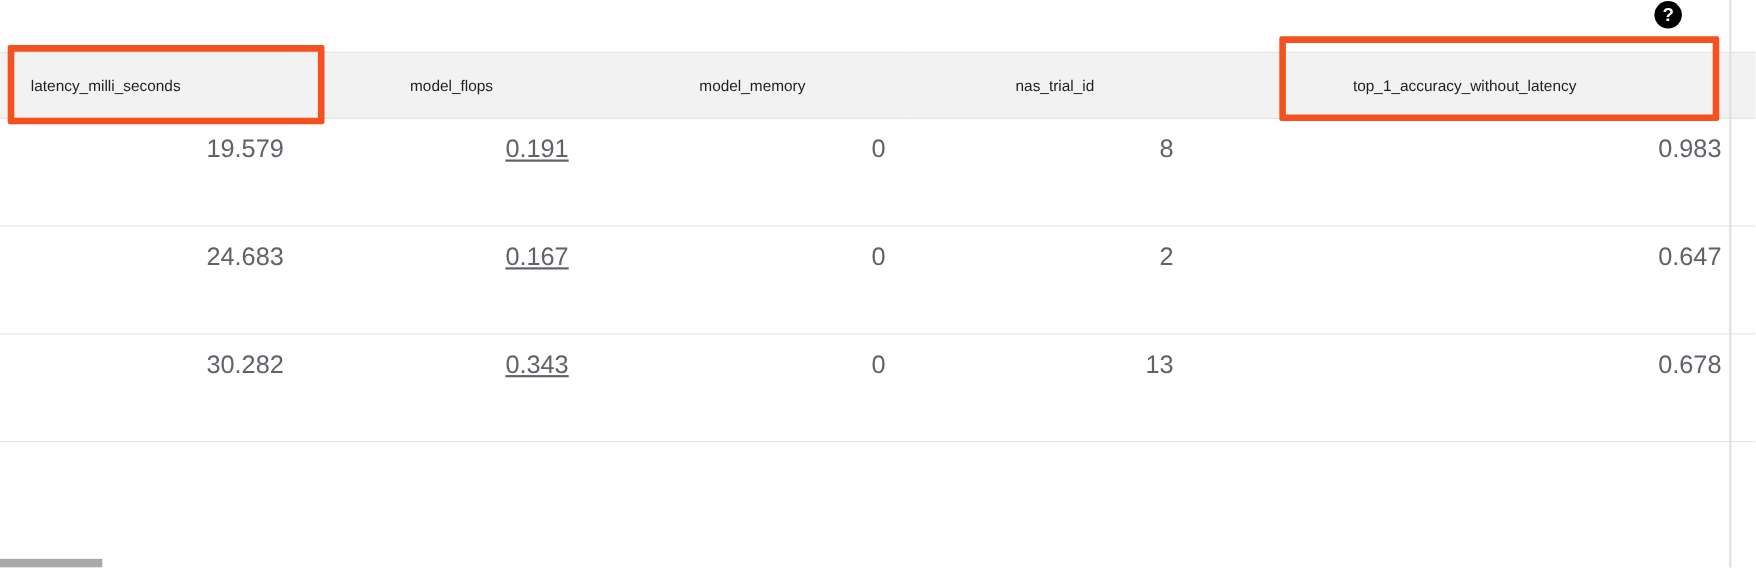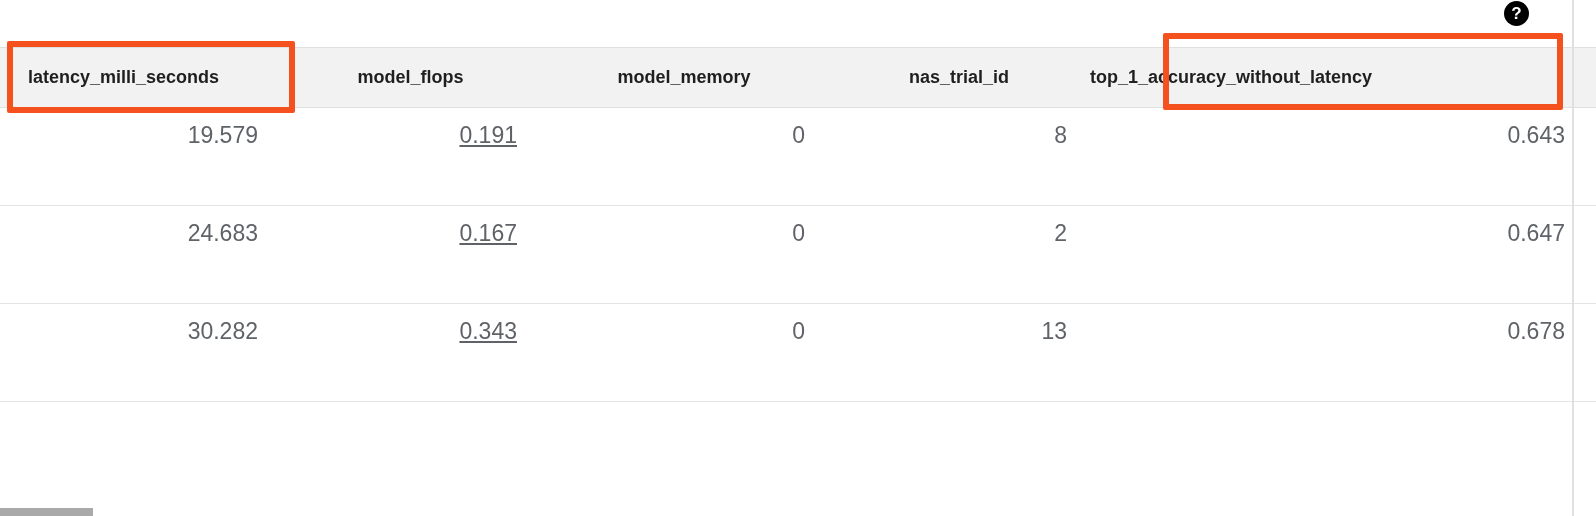--- a/index.html
+++ b/index.html
@@ -27,26 +27,26 @@
   col.c1{width:259px}
   col.c2{width:288px}
   col.c3{width:262px}
   col.c4{width:483px}
   col.c5{width:23px}
   th{
     height:60px;
     background:var(--header-bg);
     border-top:1px solid var(--line);
     border-bottom:1px solid var(--line);
-    font-size:18px;font-weight:700;color:var(--header-text);
+    font-size:14px;font-weight:400;color:var(--header-text);
     text-align:center;vertical-align:middle;
     white-space:nowrap;overflow:visible;margin-top:13px;
   }
   th.c0{text-align:left;padding-left:28px;}
-  th.c4{text-align:left;}
+  th.c4{text-align:center;}
   td{
     height:98px;
     border-bottom:1px solid var(--row-line);
     font-size:23px;color:var(--value-text);
     text-align:right;vertical-align:top;
     padding-top:14px;
     white-space:nowrap;
     padding-left:12px;
   }
   td.c0{padding-right:23px;}
@@ -107,21 +107,21 @@
           <th class="c4">top_1_accuracy_without_latency</th>
           <th class="c5"></th>
         </tr>
     </thead>
     <tbody>
         <tr>
           <td class="c0">19.579</td>
           <td class="c1">0.191</td>
           <td class="c2">0</td>
           <td class="c3">8</td>
-          <td class="c4">0.643</td>
+          <td class="c4">0.983</td>
           <td class="c5"></td>
         </tr>
         <tr>
           <td class="c0">24.683</td>
           <td class="c1">0.167</td>
           <td class="c2">0</td>
           <td class="c3">2</td>
           <td class="c4">0.647</td>
           <td class="c5"></td>
         </tr>

